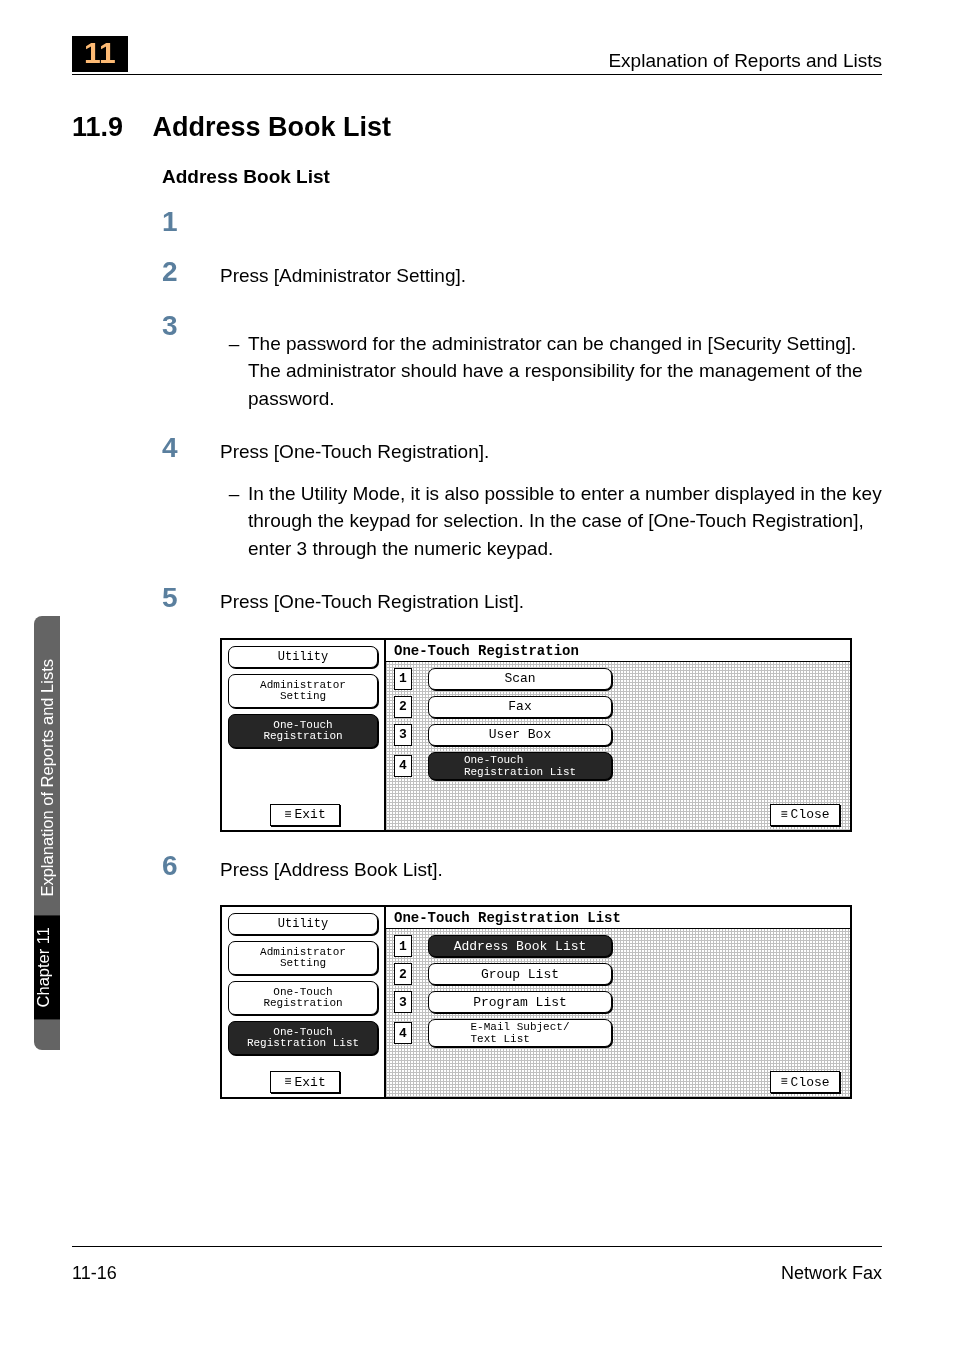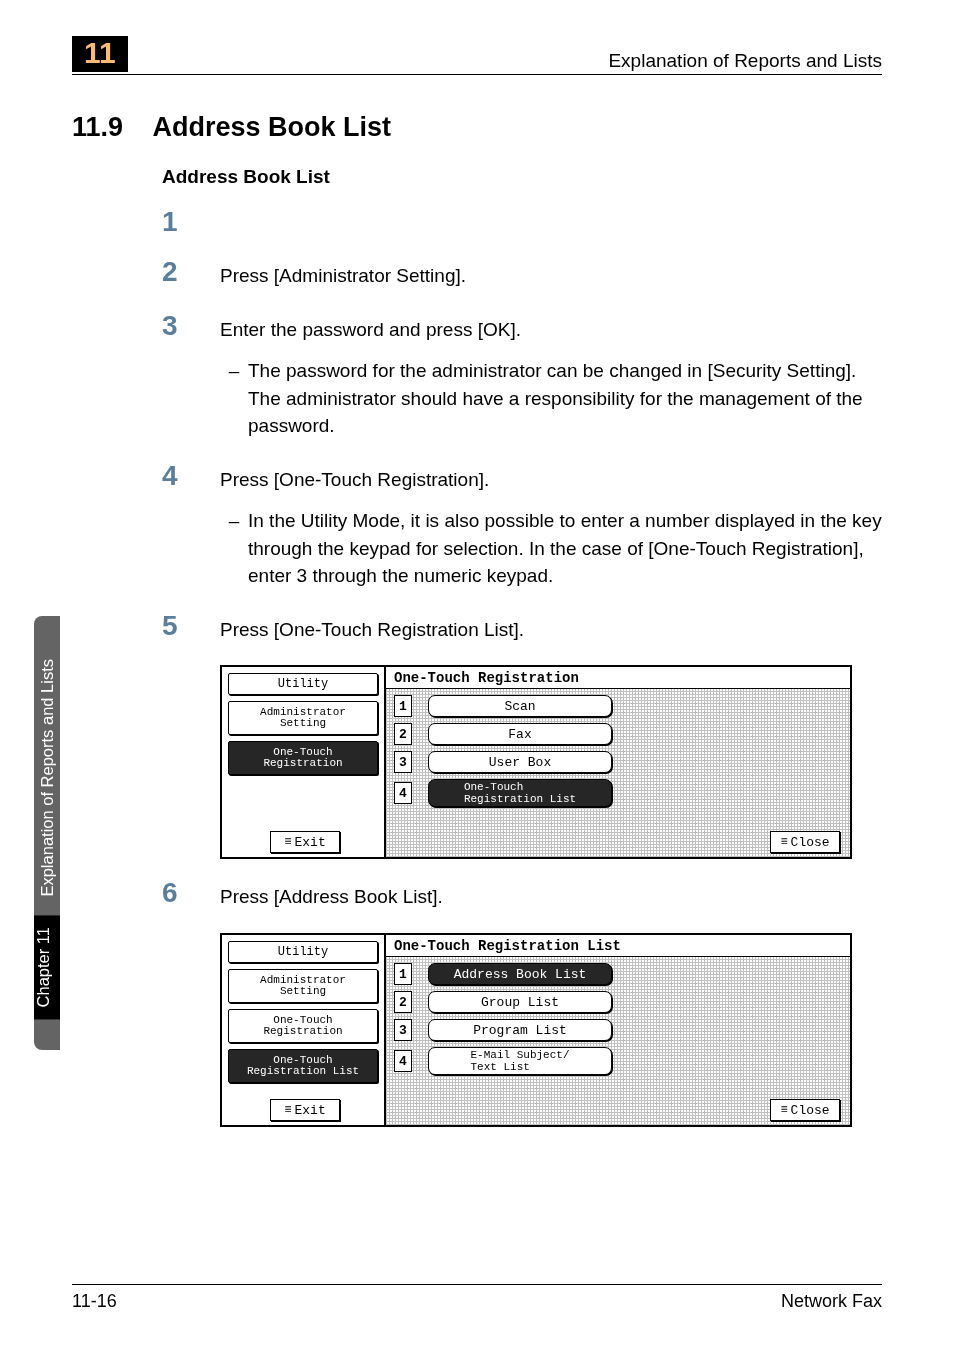--- a/index.html
+++ b/index.html
@@ -64,21 +64,21 @@
     display: flex; align-items: center; justify-content: center; font-weight: bold;
   }
   .menu-btn {
     width: 184px; height: 22px; background: #fff; border: 1.5px solid #000; margin-left: 16px;
     display: flex; align-items: center; justify-content: center; border-radius: 7px;
     box-shadow: 1px 1px 0 #000;
   }
   .menu-btn.sel { background: #262626; color: #fff; }
 
   .crumb-btn {
-    height: 22px; background: #fff; border: 1.5px solid #000; border-radius: 2px;
+    height: 22px; background: #fff; border: 1.5px solid #000; border-radius: 7px;
     display: flex; align-items: center; justify-content: center; margin-bottom: 6px;
     box-shadow: 1px 1px 0 #000; font-size: 12px; line-height: 1;
   }
   .crumb-btn.sel { background: #262626; color: #fff; }
   .crumb-btn.small { font-size: 11px; text-align: center; padding: 16px 2px; }
 
   .btn-exit, .btn-close {
     position: absolute; bottom: 4px; height: 22px; width: 70px; background: #fff;
     border: 1.5px solid #000; display: flex; align-items: center; justify-content: center;
     box-shadow: 1px 1px 0 #000;
@@ -93,22 +93,22 @@
   .side-tab {
     position: absolute; left: 34px; top: 616px; width: 26px; height: 434px;
     background: #646464; border-top-left-radius: 8px; border-bottom-left-radius: 8px;
     color: #fff; display: flex; flex-direction: column; align-items: center; justify-content: center;
   }
   .side-tab .t1 { writing-mode: vertical-rl; transform: rotate(180deg); font-size: 16.5px; padding: 12px 0; }
   .side-tab .t2 { writing-mode: vertical-rl; transform: rotate(180deg); font-size: 16.5px; padding: 12px 0; background: #000; margin-top: 6px; width: 100%; text-align: center; }
 
   
   .footer {
-    position: absolute; left: 72px; right: 72px; bottom: 40px;
-    border-top: 1.5px solid #000; padding-top: 6px;
+    position: absolute; left: 72px; right: 72px; bottom: 68px;
+    border-top: 1.5px solid #000; padding-top: 16px;
     display: flex; justify-content: space-between; font-size: 18px;
   }
 </style>
 </head>
 <body>
 
 <div class="hdr">
   <div class="hdr-line">
     <span class="chapter-badge">11</span>
     <span class="hdr-right">Explanation of Reports and Lists</span>
@@ -129,21 +129,20 @@
   </div>
 
   <div class="step">
     <div class="step-num">2</div>
     <div class="step-body">Press [Administrator Setting].</div>
   </div>
 
   <div class="step">
     <div class="step-num">3</div>
     <div class="step-body">
-      <span>Enter the password and press [OK].</span>
       <div class="step-sub">
         <div class="step-sub-dash">–</div>
         <div class="step-sub-text">The password for the administrator can be changed in [Security Setting]. The administrator should have a responsibility for the management of the password.</div>
       </div>
     </div>
   </div>
 
   <div class="step">
     <div class="step-num">4</div>
     <div class="step-body">

